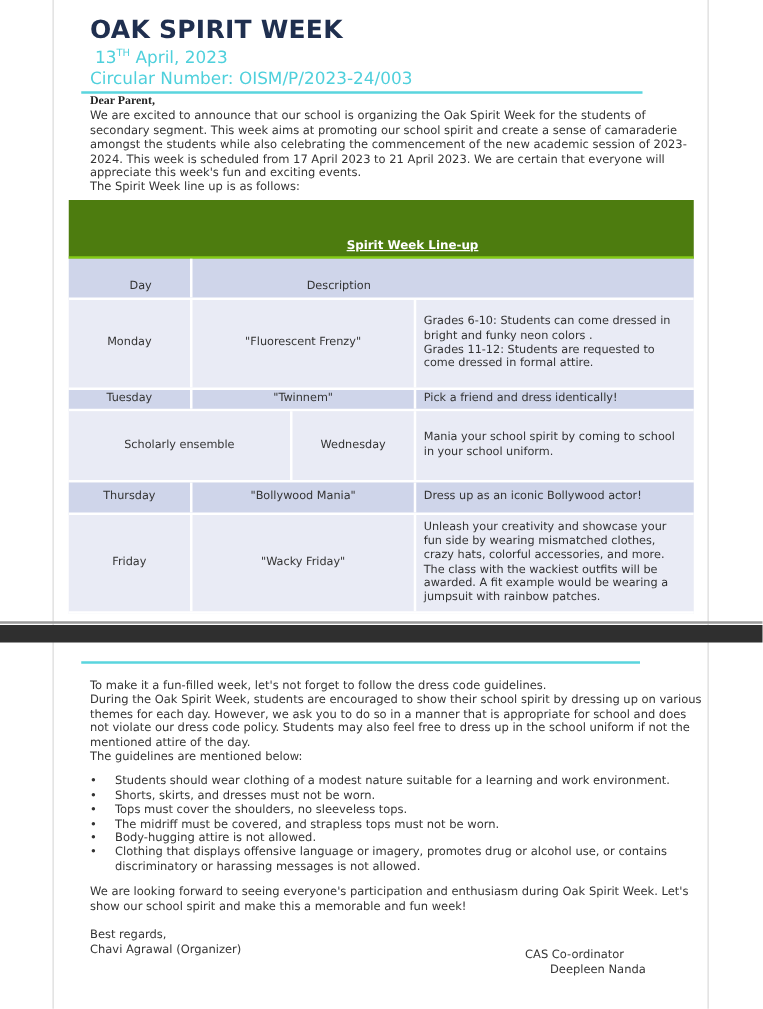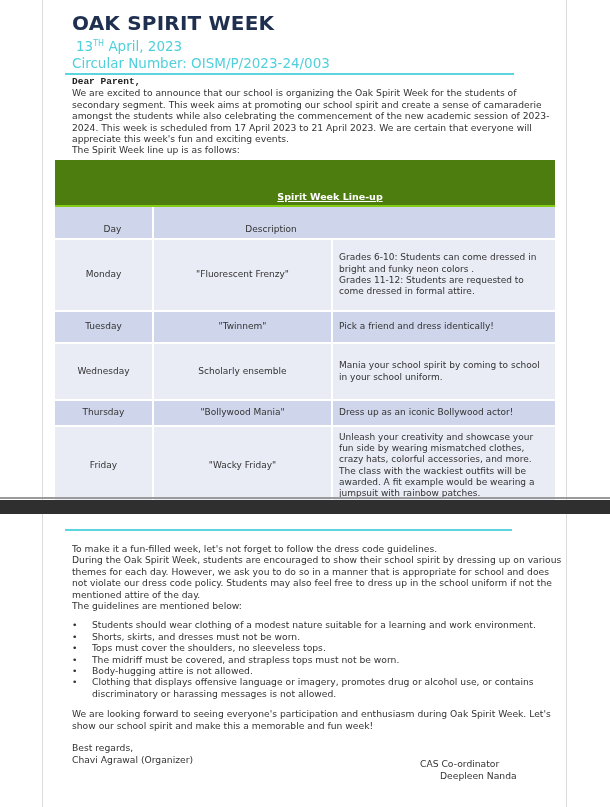--- a/index.html
+++ b/index.html
@@ -23,40 +23,40 @@
     font-size: 13.5px; color: #4fd0dc;
   }
   .date sup { font-size: 8px; vertical-align: 5px; }
   .circular {
     position: absolute; left: 72px; top: 55px;
     font-size: 13.5px; color: #4fd0dc;
   }
   .rule1 { position: absolute; left: 65px; top: 73px; width: 449px; height: 2px; background: #5ad5de; }
 
   .intro { position: absolute; left: 72px; top: 76px; width: 480px; font-size: 9.2px; line-height: 11.4px; color: #333; }
-  .intro .salutation { font-family: Liberation Mono, monospace; font-weight: bold; font-size: 9.5px; color: #222; }
+  .intro .salutation { font-family: Liberation Serif, serif; font-weight: bold; font-size: 9.5px; color: #222; }
 
   .table { position: absolute; left: 55px; top: 160px; width: 500px; }
   .tbl-head {
     height: 47px; background: #4d7c0f; border-bottom: 2px solid #84cc16;
     display: flex; align-items: flex-end; justify-content: center; padding-bottom: 3px; box-sizing: border-box;
   }
   .tbl-head span { color: #ffffff; font-size: 9.5px; font-weight: bold; text-decoration: underline; margin-left: 50px; }
   .row { display: flex; border-bottom: 2px solid #ffffff; box-sizing: border-box; }
   .row .c { display: flex; align-items: center; box-sizing: border-box; font-size: 9px; line-height: 11.3px; color: #333; }
   .row .c1 { width: 99px; justify-content: center; border-right: 2px solid #ffffff; }
   .row .c2 { width: 179px; justify-content: center; border-right: 2px solid #ffffff; }
   .row .c3 { width: 222px; padding: 0 6px; }
   .row.dark { background: #cfd5ea; }
   .row.light { background: #e9ebf5; }
   .row.hdr { height: 33px; }
   .row.hdr .c { padding-top: 14px; padding-left: 18px; }
   .row.hdr .c3 { justify-content: center; }
   .r-mon { height: 72px; }
-  .r-tue { height: 32px; }
+  .r-tue { height: 17px; }
   .r-wed { height: 57px; }
   .r-thu { height: 26px; }
   .r-fri { height: 79px; }
 
   .divider-top { position: absolute; left: 0; top: 497px; width: 610px; height: 2px; background: #9a9a9a; }
   .dark-band { position: absolute; left: 0; top: 500px; width: 610px; height: 14px; background: #2f2f2f; }
 
   .page2 { position: absolute; left: 0; top: 514px; width: 610px; height: 293px; }
   .rule2 { position: absolute; left: 65px; top: 15px; width: 447px; height: 2px; background: #5ad5de; }
   .body2 { position: absolute; left: 72px; top: 29px; width: 490px; font-size: 9.2px; line-height: 11.4px; color: #333; }
@@ -107,22 +107,22 @@
           <div>Grades 11-12: Students are requested to come dressed in formal attire.</div>
         </div>
       </div>
     </div>
     <div class="row dark r-tue">
       <div class="c c1">Tuesday</div>
       <div class="c c2">"Twinnem"</div>
       <div class="c c3">Pick a friend and dress identically!</div>
     </div>
     <div class="row light r-wed">
+      <div class="c c2">Scholarly ensemble</div>
       <div class="c c1">Wednesday</div>
-      <div class="c c2">Scholarly ensemble</div>
       <div class="c c3">Mania your school spirit by coming to school in your school uniform.</div>
     </div>
     <div class="row dark r-thu">
       <div class="c c1">Thursday</div>
       <div class="c c2">"Bollywood Mania"</div>
       <div class="c c3">Dress up as an iconic Bollywood actor!</div>
     </div>
     <div class="row light r-fri">
       <div class="c c1">Friday</div>
       <div class="c c2">"Wacky Friday"</div>

